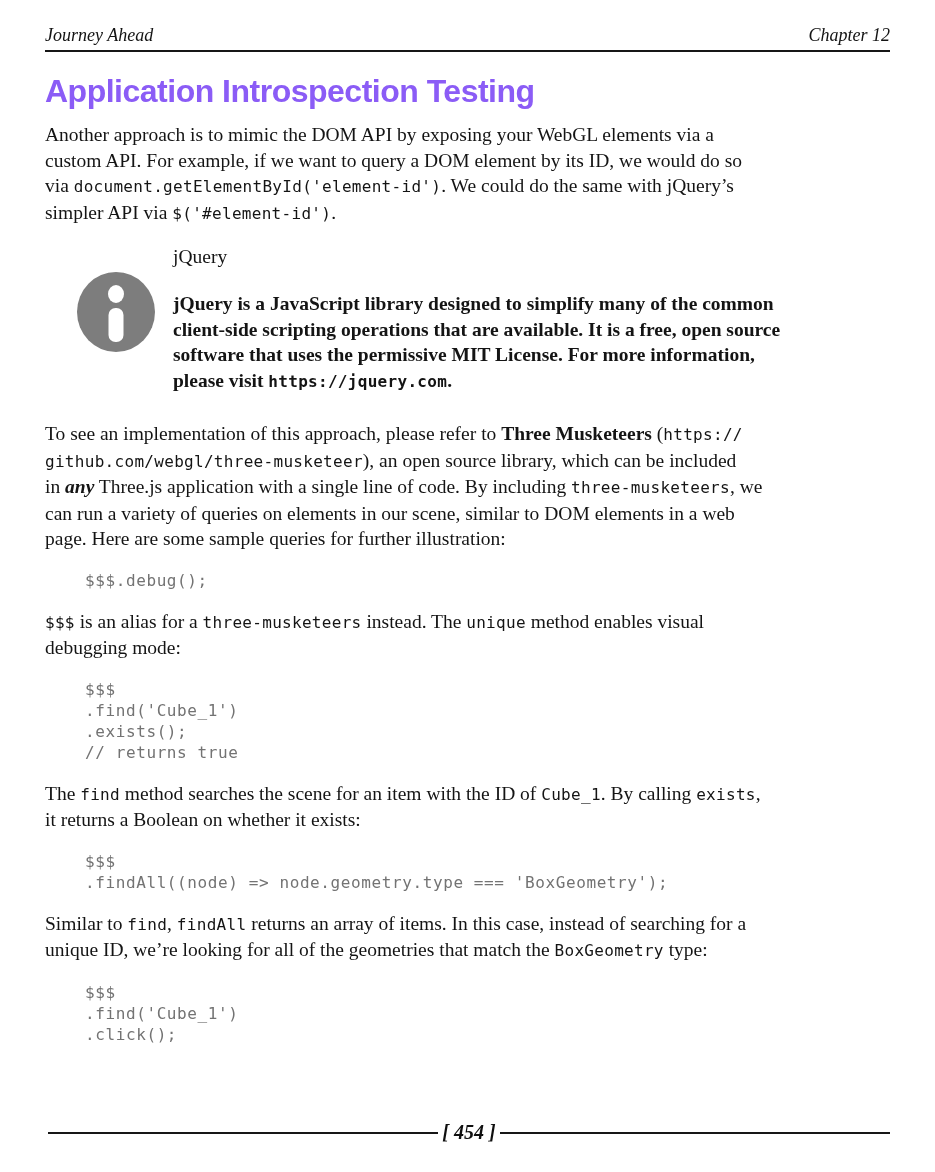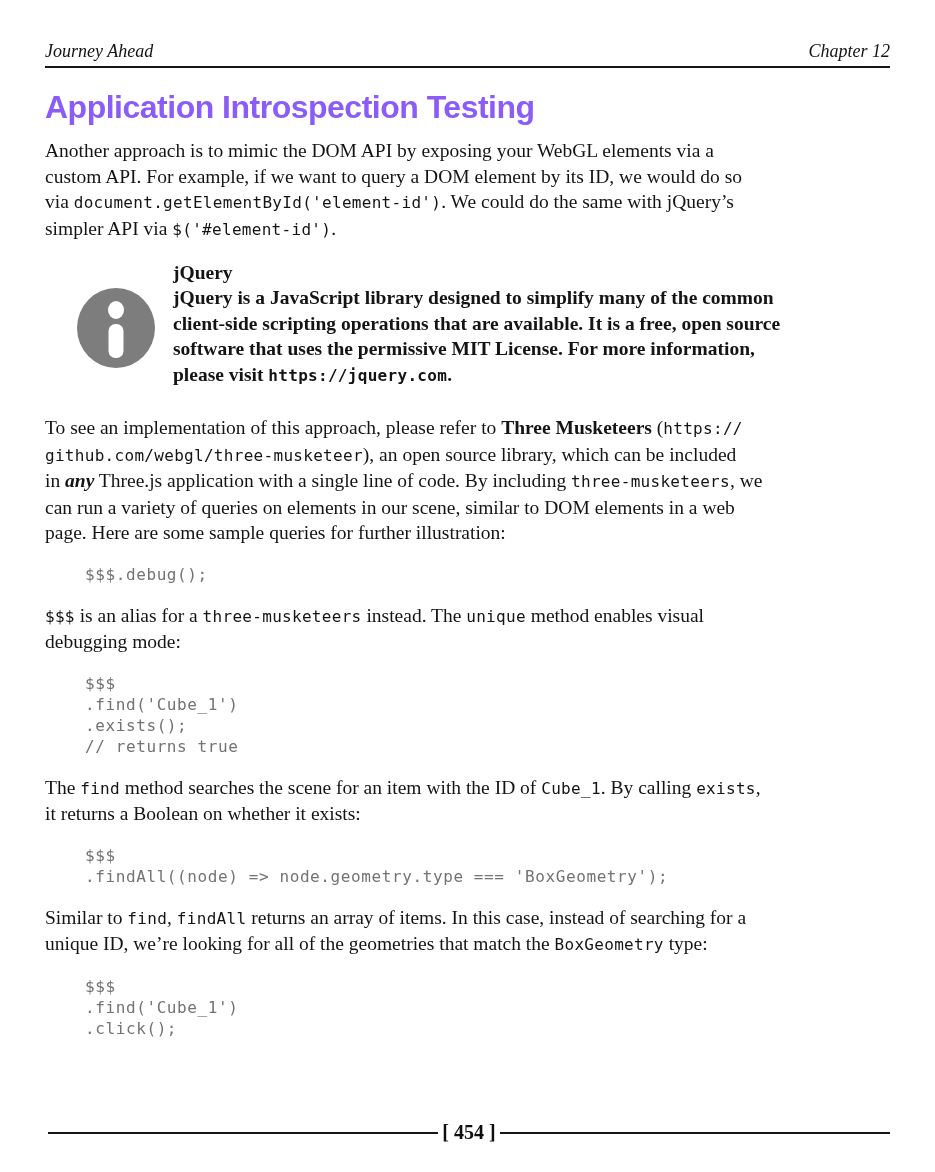--- a/index.html
+++ b/index.html
@@ -1,21 +1,21 @@
 <!DOCTYPE html>
 <html><head>
 <meta charset="utf-8">
 <style>
   html, body { margin: 0; padding: 0; background: #ffffff; }
   .page {
     width: 935px; height: 1172px; box-sizing: border-box;
     position: relative; overflow: hidden;
     background: #ffffff; color: #141414;
     font-family: "Liberation Serif", serif;
-    padding: 40px 45px 0 45px;
+    padding: 24px 45px 0 45px;
   }
   
   .running-header {
     display: flex; justify-content: space-between; align-items: baseline;
     font-style: italic; font-size: 18px; line-height: 22px; color: #141414;
   }
   .header-rule { border: none; border-top: 2px solid #161616; margin: 4px 0 0 0; }
   
   h1.page-title {
     font-family: "Liberation Sans", sans-serif;
@@ -47,27 +47,27 @@
   }
   .info-icon .dot {
     position: absolute; top: 13px; left: 50%; transform: translateX(-50%);
     width: 16px; height: 18px; border-radius: 50%; background: #ffffff;
   }
   .info-icon .stem {
     position: absolute; top: 36px; left: 50%; transform: translateX(-50%);
     width: 15px; height: 34px; border-radius: 7px; background: #ffffff;
   }
   .note-body { flex: 1; }
-  .note-title { font-weight: bold; font-size: 19.5px; line-height: 25px; margin-bottom: 0; }
+  .note-title { font-weight: normal; font-size: 19.5px; line-height: 25px; margin-bottom: 22px; }
   .note-text { font-size: 19.5px; line-height: 25.5px; margin: 0; font-weight: bold; }
   
   .page-footer {
     position: absolute; left: 48px; right: 45px; bottom: 28px;
     display: flex; align-items: center; gap: 4px;
-    font-weight: bold; font-size: 20px; color: #0f0f0f;
+    font-weight: bold; font-size: 20px; color: #0f0f0f; font-style: italic;
   }
   .footer-rule { flex: 1; border: none; border-top: 2px solid #161616; margin: 0; }
   .page-number { flex: none; }
 </style>
 </head>
 <body>
 
 <div class="page">
 
   <div class="running-header">

